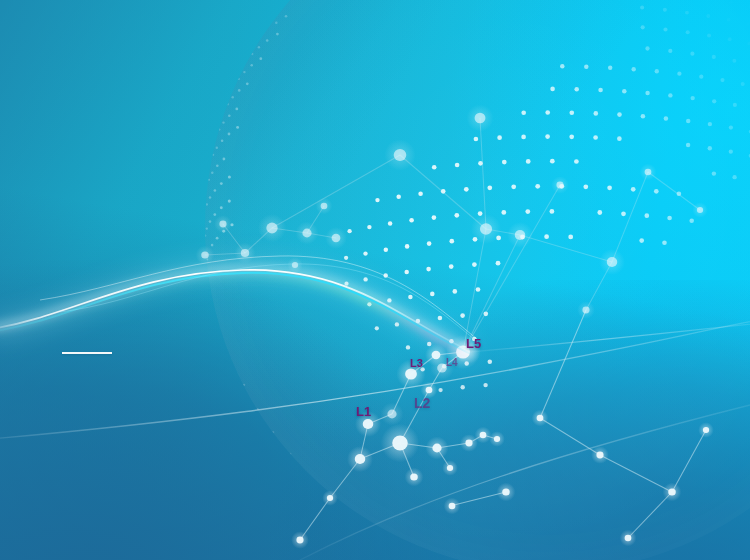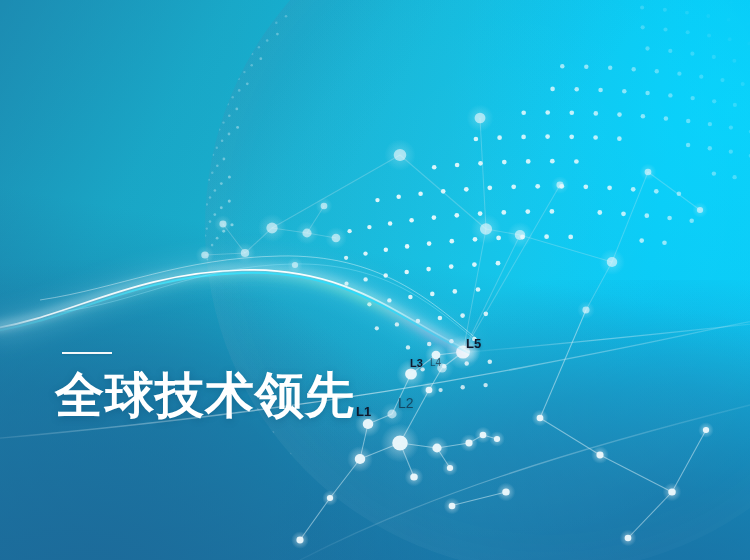--- a/index.html
+++ b/index.html
@@ -74,26 +74,26 @@
     font-weight:700;
     color:#ffffff;
     letter-spacing:1px;
     white-space:nowrap;
     text-shadow:0 2px 7px rgba(12,72,110,.35);
   }
 
   
   .nlabel{
     position:absolute;
-    color:#0f172a;
+    color:#701a75;
     font-weight:700;
     white-space:nowrap;
     pointer-events:none;
   }
-  .nlabel.dim{font-weight:400;}
+  .nlabel.dim{font-weight:700;margin-left:16px;}
 </style>
 </head>
 <body>
 
 <div id="stage">
 
   <div class="bg-base"></div>
   <div class="bg-rightglow"></div>
   <div class="bg-leftshade"></div>
   <div class="bg-bottomshade"></div>
@@ -516,16 +516,15 @@
   <div id="labels-layer">
       <div class="nlabel" style="left: 356px; top: 404px; font-size: 13px; opacity: 0.98; text-shadow: rgba(12, 72, 110, 0.45) 0px 1px 3px;">L1</div>
       <div class="nlabel dim" style="left: 398px; top: 395px; font-size: 14px; opacity: 0.62; text-shadow: rgba(12, 72, 110, 0.45) 0px 1px 3px;">L2</div>
       <div class="nlabel" style="left: 390px; top: 357px; font-size: 11px; opacity: 0.98; text-shadow: rgba(12, 72, 110, 0.45) 0px 1px 3px; margin-left: 20px;">L3</div>
       <div class="nlabel dim" style="left: 430px; top: 357px; font-size: 10px; opacity: 0.62; text-shadow: rgba(12, 72, 110, 0.45) 0px 1px 3px;">L4</div>
       <div class="nlabel" style="left: 466px; top: 336px; font-size: 13px; opacity: 0.98; text-shadow: rgba(12, 72, 110, 0.45) 0px 1px 3px;">L5</div>
     </div>
 
   <div class="copy">
     <div class="rule"></div>
-    <div class="title">全球技术领先</div>
   </div>
 
 </div>
 
 </body></html>

